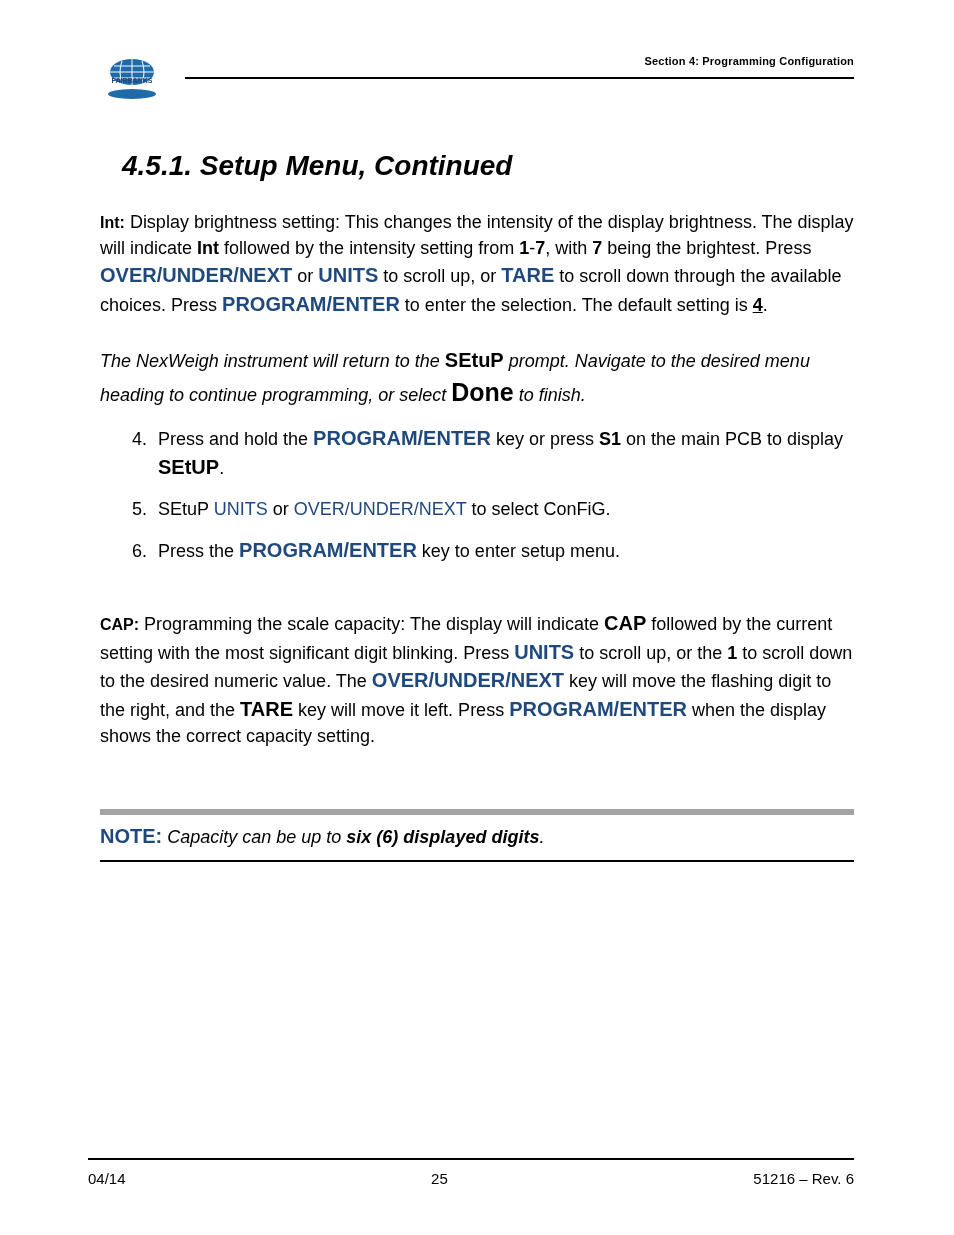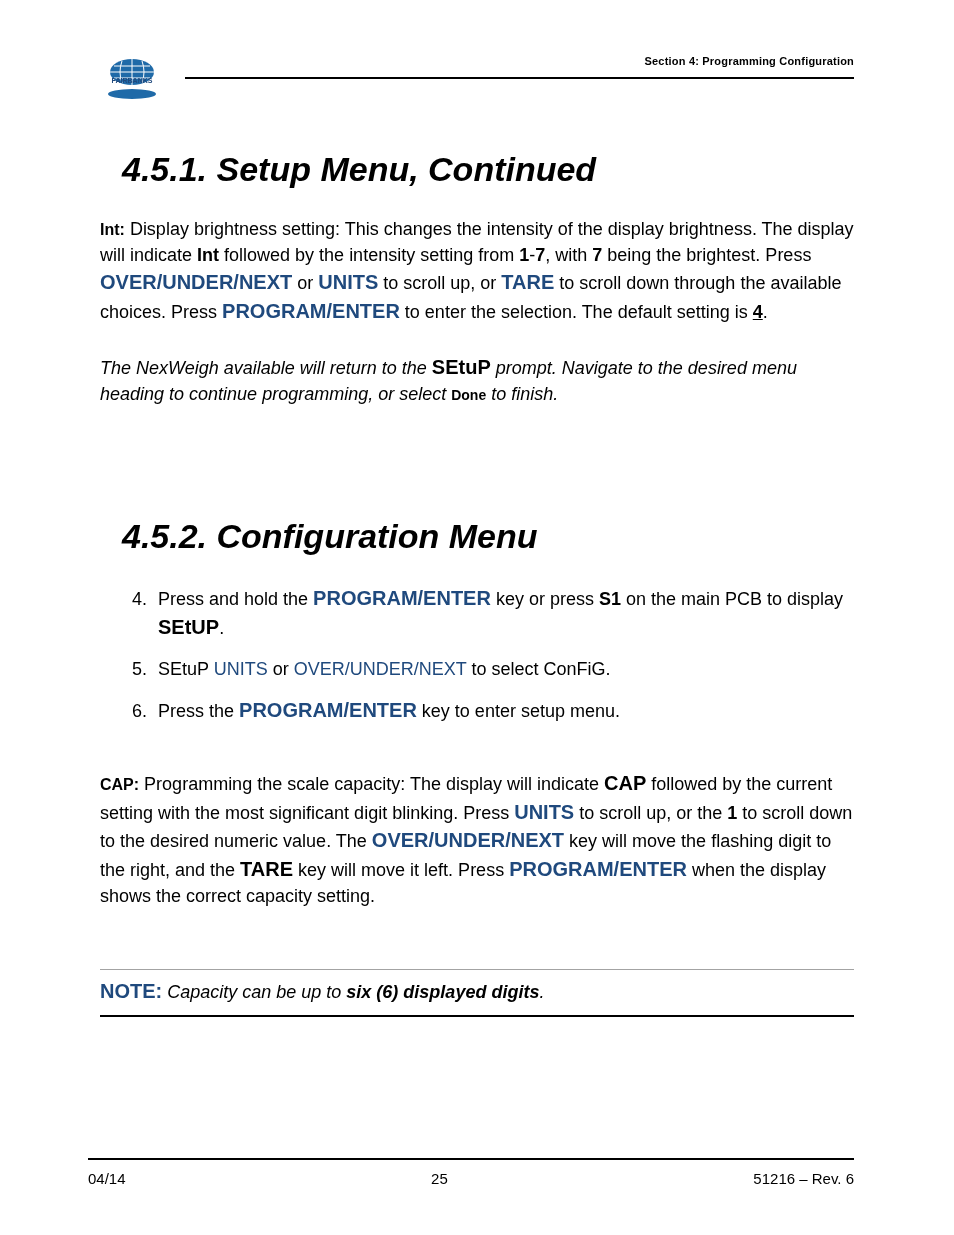--- a/index.html
+++ b/index.html
@@ -36,21 +36,21 @@
     width: 64px;
     height: 44px;
   }
   .logo svg { display: block; }
 
   .content { padding-top: 45px; }
 
   .h451, .h452 {
     font-style: italic;
     font-weight: bold;
-    font-size: 34px;
+    font-size: 28px;
     margin-left: 22px;
     margin-bottom: 28px;
   }
   .h452 { margin-top: 110px; }
 
   .para {
     font-size: 18px;
     line-height: 1.42;
     margin-bottom: 18px;
   }
@@ -69,21 +69,21 @@
   ol.steps {
     list-style: decimal;
     margin-left: 52px;
     font-size: 18px;
     line-height: 1.45;
   }
   ol.steps li { padding-left: 6px; margin-bottom: 10px; margin-top: 14px; }
 
   .note-block {
     margin-top: 60px;
-    border-top: 1px solid #a3a3a3;
+    border-top: 6px solid #a3a3a3;
     border-bottom: 2px solid #000;
     padding: 10px 0 12px 0;
   }
   .note-label {
     color: #1f497d;
     font-weight: bold;
     font-size: 20px;
     font-style: normal;
   }
   .note-text { font-style: italic; font-size: 18px; }
@@ -127,24 +127,23 @@
 
 <div class="content">
 
   <div class="h451">4.5.1. Setup Menu, Continued</div>
 
   <p class="para">
     <span class="boldlg">Int:</span><span>  Display brightness setting:  This changes the intensity of the display brightness.  The display will indicate </span><span class="bold">Int</span><span> followed by the intensity setting from </span><span class="bold">1</span><span>-</span><span class="bold">7</span><span>, with </span><span class="bold">7</span><span> being the brightest.  Press </span><span class="bold blue" style="font-size:20px">OVER/UNDER/NEXT</span><span> or </span><span class="bold blue" style="font-size:20px">UNITS</span><span> to scroll up, or </span><span class="bold blue" style="font-size:20px">TARE</span><span> to scroll down through the available choices.  Press </span><span class="bold blue" style="font-size:20px">PROGRAM/ENTER</span><span> to enter the selection.  The default setting is </span><span class="bold underline">4</span><span>.</span>
   </p>
 
   <p class="italic-para">
-    <span>The NexWeigh available will return to the </span><span class="bold" style="font-style:normal;font-size:20px">SEtuP</span><span> prompt.  Navigate to the desired menu heading to continue programming, or select </span><span class="bold" style="font-style:normal;font-size:14px">Done</span><span> to finish.</span>
+    <span>The NexWeigh instrument will return to the </span><span class="bold" style="font-style:normal;font-size:20px">SEtuP</span><span> prompt.  Navigate to the desired menu heading to continue programming, or select </span><span class="bold" style="font-style:normal;font-size:25px">Done</span><span> to finish.</span>
   </p>
 
-  <div class="h452">4.5.2.  Configuration Menu</div>
 
   <ol class="steps" start="4">
     <li>
       <span>Press and hold the </span><span class="bold blue" style="font-size:20px">PROGRAM/ENTER</span><span> key or press </span><span class="bold">S1</span><span> on the main PCB to display </span><span class="bold" style="font-size:20px">SEtUP</span><span>.</span>
     </li>
     <li>
       <span>SEtuP </span><span class="blue-link">UNITS</span><span> or </span><span class="blue-link">OVER/UNDER/NEXT</span><span> to select ConFiG.</span>
     </li>
     <li>
       <span>Press the </span><span class="bold blue" style="font-size:20px">PROGRAM/ENTER</span><span> key to enter setup menu.</span>

